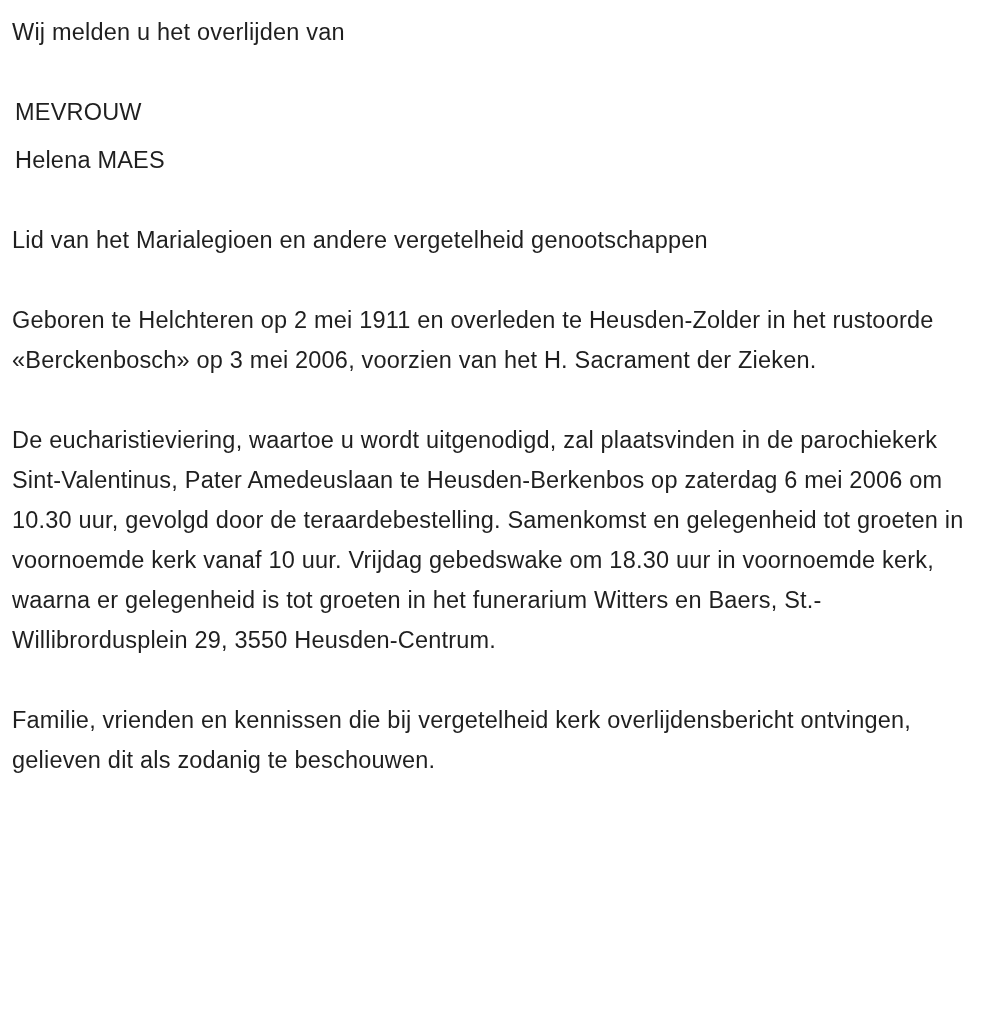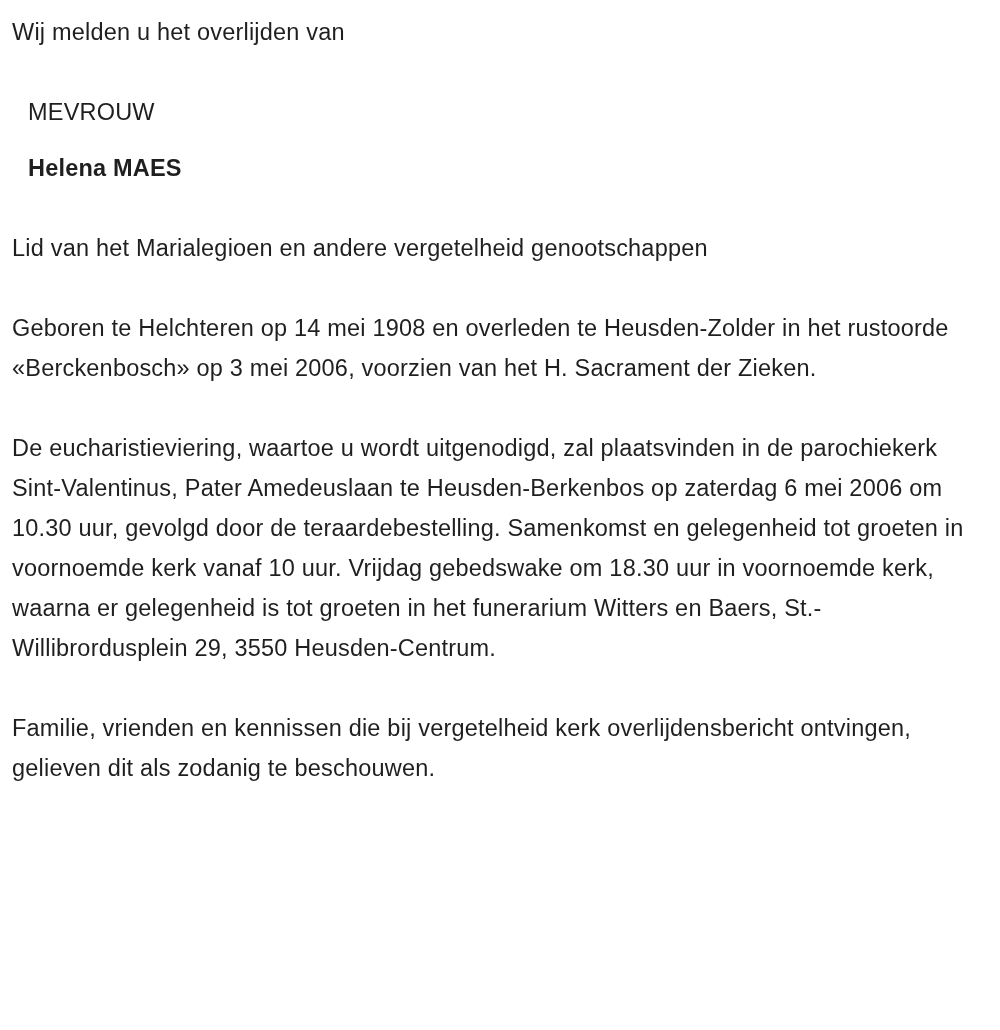--- a/index.html
+++ b/index.html
@@ -23,43 +23,43 @@
     letter-spacing: 0.2px;
   }
   .document p {
     margin: 0 0 40px 0;
     max-width: 968px;
   }
   .name-block {
     margin: 0 0 40px 0;
   }
   .name-block p {
-    margin: 16px;
+    margin: 3px;
   }
   .name-block p.salutation {
     margin-bottom: 8px;
   }
   .bold {
-    font-weight: 700;
+    font-weight: 400;
   }
 </style>
 </head>
 <body>
 
 <div class="document">
 
   <p>Wij melden u het overlijden van</p>
 
   <div class="name-block">
     <p class="salutation">MEVROUW</p>
     <p class="bold">Helena MAES</p>
   </div>
 
   <p>Lid van het Marialegioen en andere vergetelheid genootschappen</p>
 
-  <p>Geboren te Helchteren op 14 mei 1908 en overleden te Heusden-Zolder in het rustoorde «Berckenbosch» op 3 mei 2006, voorzien van het H. Sacrament der Zieken.</p>
+  <p>Geboren te Helchteren op 2 mei 1911 en overleden te Heusden-Zolder in het rustoorde «Berckenbosch» op 3 mei 2006, voorzien van het H. Sacrament der Zieken.</p>
 
   <p>De eucharistieviering, waartoe u wordt uitgenodigd, zal plaatsvinden in de parochiekerk Sint-Valentinus, Pater Amedeuslaan te Heusden-Berkenbos op zaterdag 6 mei 2006 om 10.30 uur, gevolgd door de teraardebestelling. Samenkomst en gelegenheid tot groeten in voornoemde kerk vanaf 10 uur. Vrijdag gebedswake om 18.30 uur in voornoemde kerk, waarna er gelegenheid is tot groeten in het funerarium Witters en Baers, St.-Willibrordusplein 29, 3550 Heusden-Centrum.</p>
 
 
   <p>Familie, vrienden en kennissen die bij vergetelheid kerk overlijdensbericht ontvingen, gelieven dit als zodanig te beschouwen.</p>
 
 </div>
 
 </body></html>

